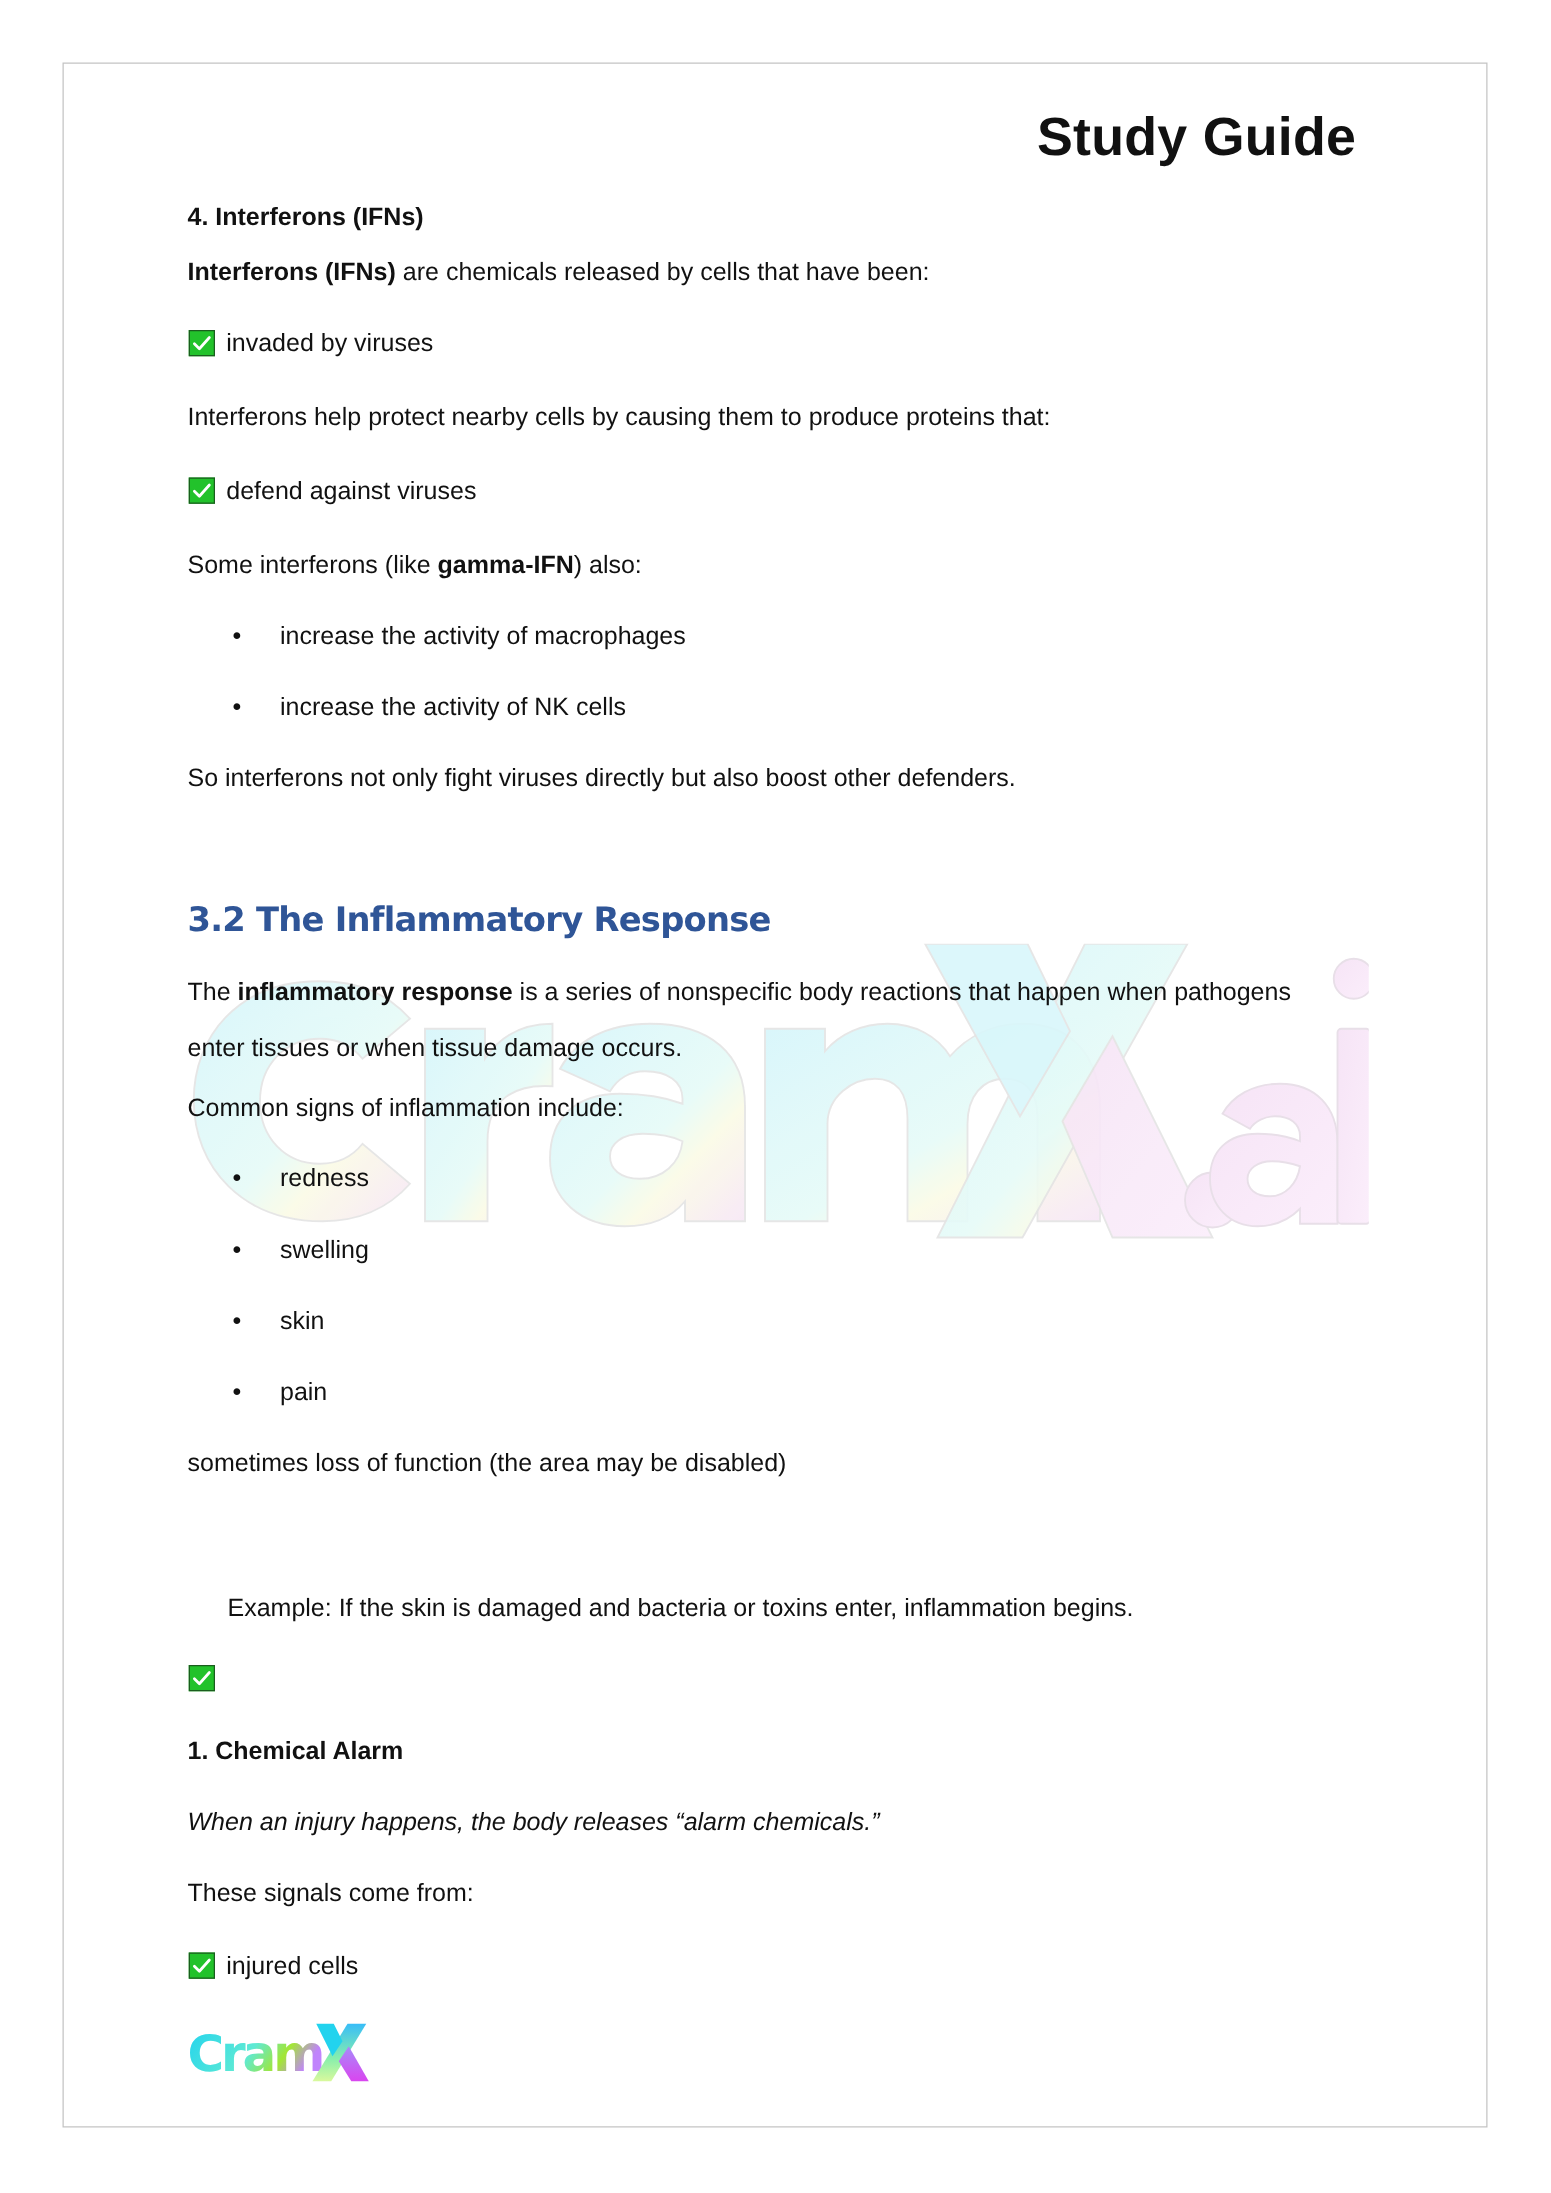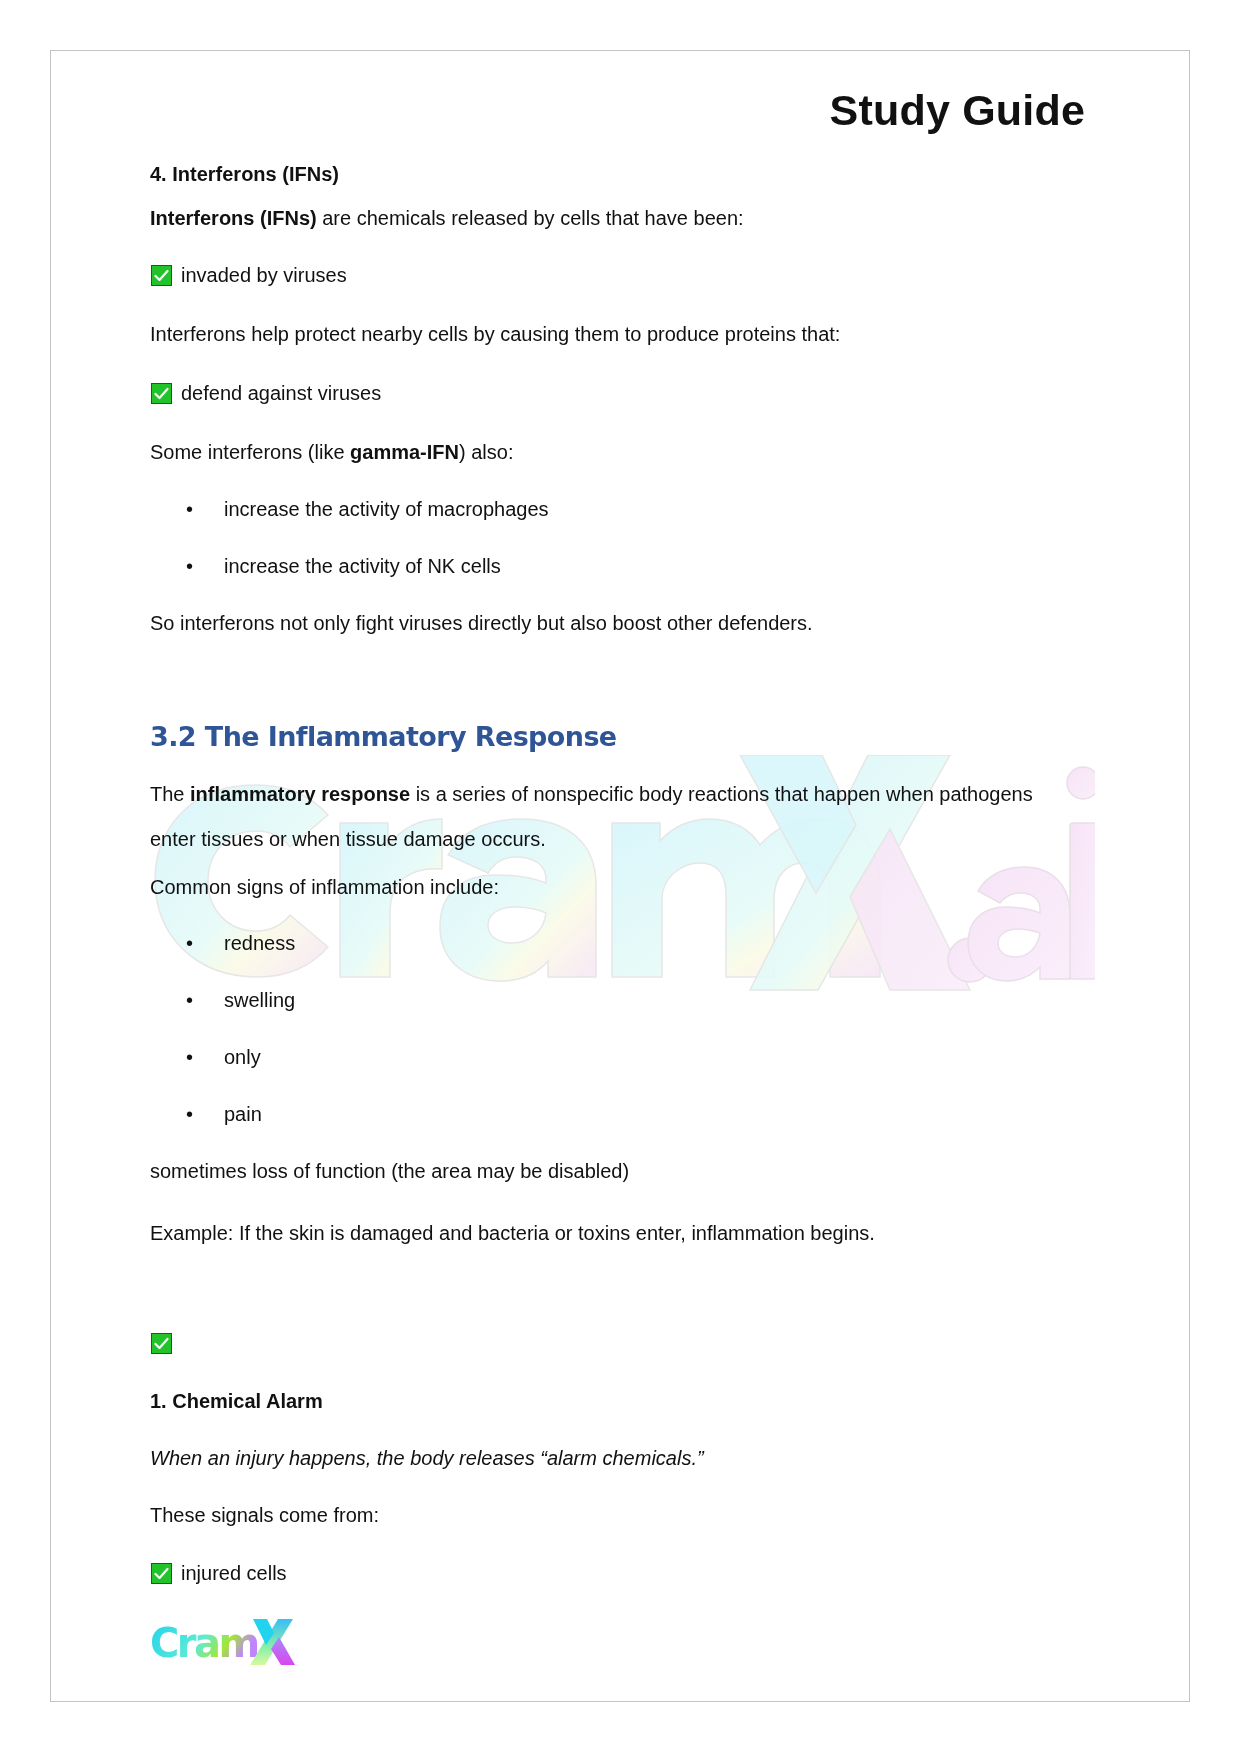--- a/index.html
+++ b/index.html
@@ -114,29 +114,29 @@
 
   <div class="line" style="top:875px;">Common signs of inflammation include:</div>
 
   <div class="line indent-bullet" style="top:931px;">
     <span class="bullet-dot">•</span><span>redness</span>
   </div>
   <div class="line indent-bullet" style="top:988px;">
     <span class="bullet-dot">•</span><span>swelling</span>
   </div>
   <div class="line indent-bullet" style="top:1045px;">
-    <span class="bullet-dot">•</span><span>only</span>
+    <span class="bullet-dot">•</span><span>skin</span>
   </div>
   <div class="line indent-bullet" style="top:1102px;">
     <span class="bullet-dot">•</span><span>pain</span>
   </div>
 
   <div class="line" style="top:1159px;">sometimes loss of function (the area may be disabled)</div>
 
-  <div class="line" style="top:1221px;">Example: If the skin is damaged and bacteria or toxins enter, inflammation begins.</div>
+  <div class="line" style="top:1275px;margin-left:32px;">Example: If the skin is damaged and bacteria or toxins enter, inflammation begins.</div>
 
   <div class="line bold" style="top:1331px;">
     <span class="check"><svg width="15" height="13" viewBox="0 0 15 13">
           <path d="M1.5 7 L5.5 11 L13.5 2" stroke="#ffffff" stroke-width="2.2" fill="none" stroke-linecap="round" stroke-linejoin="round"></path>
         </svg></span>
   </div>
 
   <div class="line bold" style="top:1389px;">1. Chemical Alarm</div>
 
   <div class="line" style="top:1446px;font-style:italic;">When an injury happens, the body releases “alarm chemicals.”</div>

